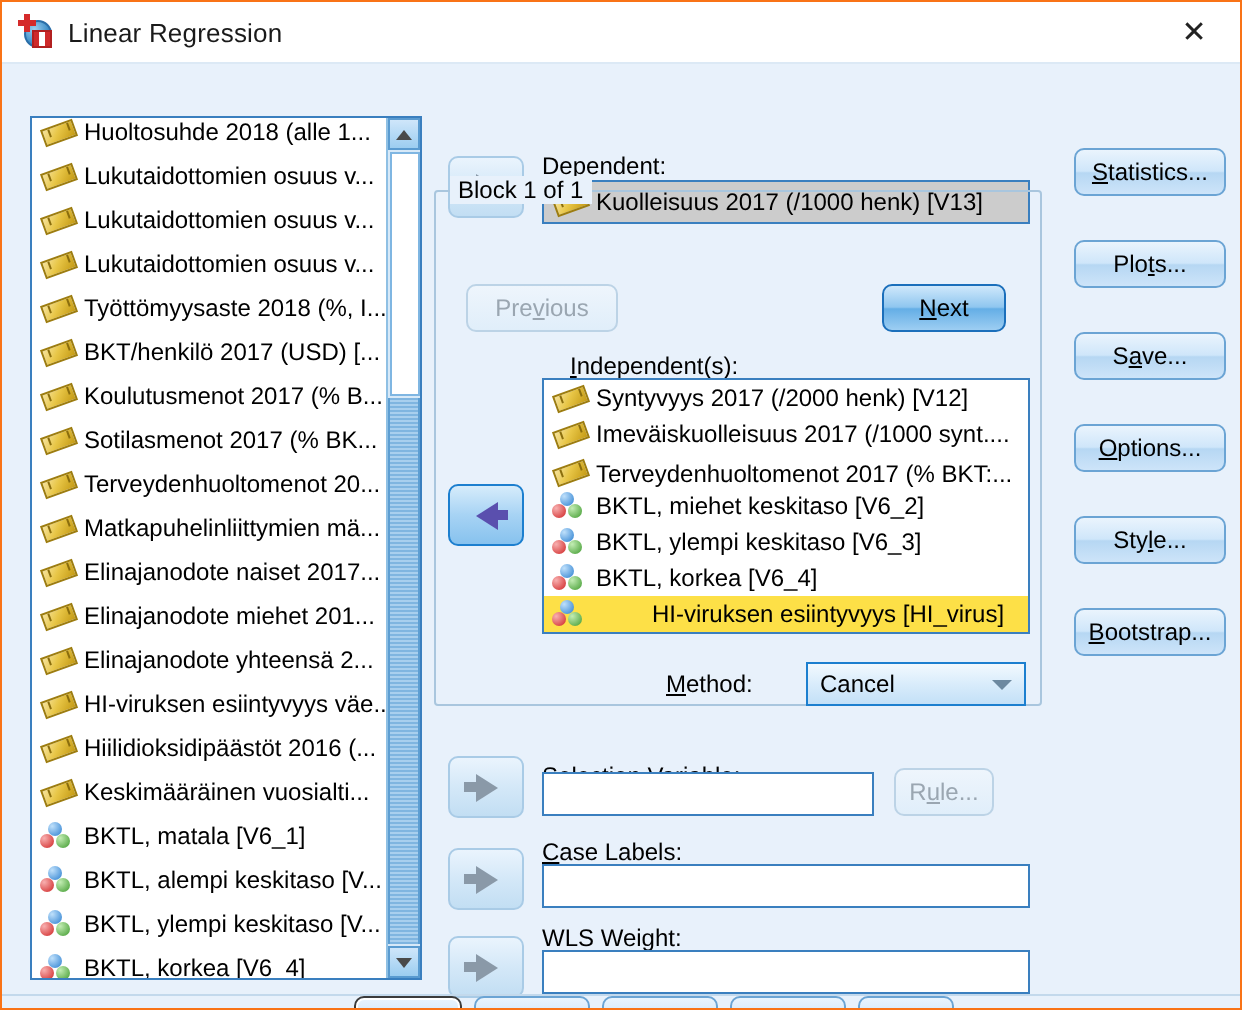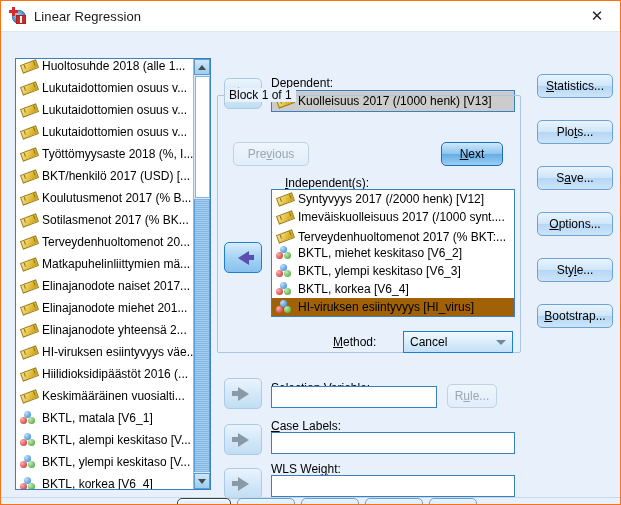--- a/index.html
+++ b/index.html
@@ -443,21 +443,21 @@
             <span class="lbl">BKTL, ylempi keskitaso [V6_3]</span>
           </div>
           <div class="vrow" style="height: 18px;">
             <span class="ico nominal">
               <span class="b b1"></span>
               <span class="b b2"></span>
               <span class="b b3"></span>
             </span>
             <span class="lbl">BKTL, korkea [V6_4]</span>
           </div>
-          <div class="vrow" style="height: 18px; background: #a16207;">
+          <div class="vrow" style="height: 18px; background: #fde047; gap: 28px;">
             <span class="ico nominal">
               <span class="b b1"></span>
               <span class="b b2"></span>
               <span class="b b3"></span>
             </span>
             <span class="lbl">HI-viruksen esiintyvyys [HI_virus]</span>
           </div>
         </div>
     </div>
 

